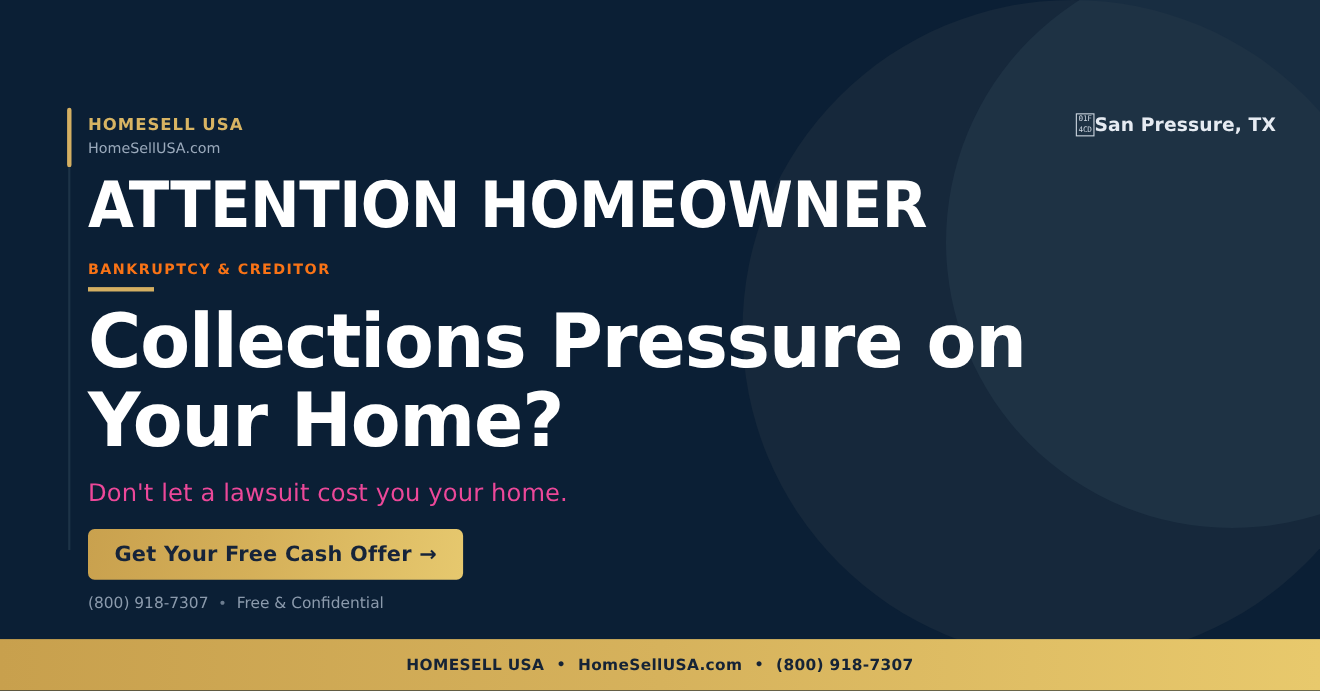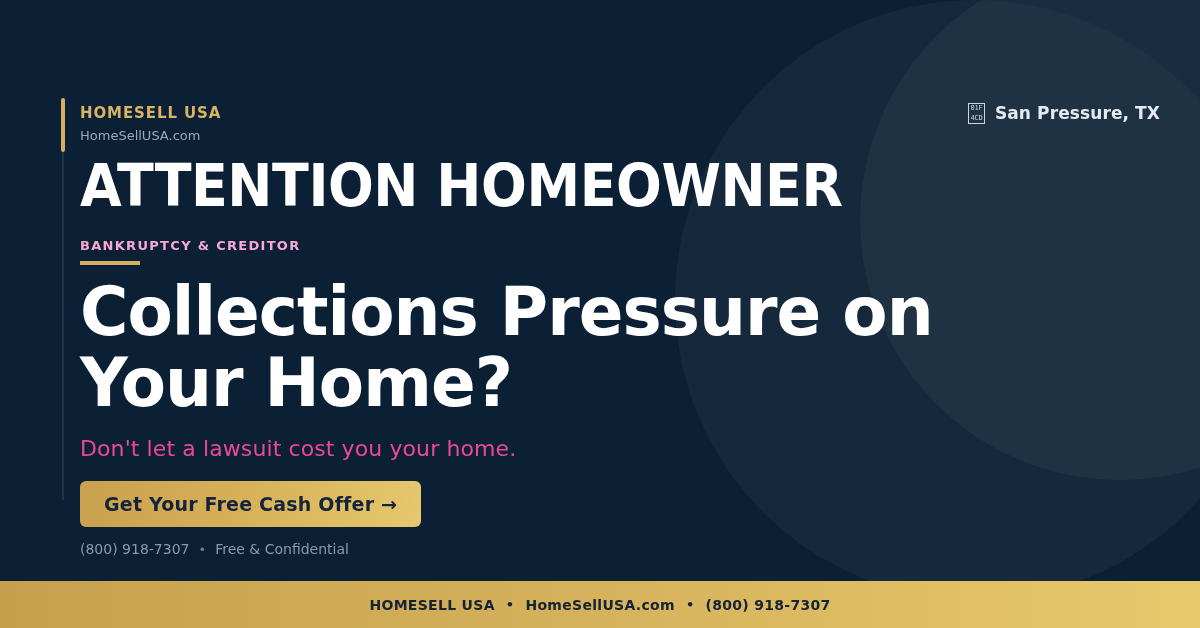--- a/index.html
+++ b/index.html
@@ -75,22 +75,22 @@
     font-size:13px;
     color:#9aa9bb;
     line-height:1.5;
     margin-top:3px;
   }
 
   .location {
     position:absolute;
     right:-40px; top:103px;
     display:flex;
-    align-items:flex-start;
-    gap:10px;
+    align-items:flex-end;
+    gap:0;
   }
   .tofu {
     display:inline-grid;
     grid-template-rows:1fr 1fr;
     align-content:center;
     justify-items:center;
     width:17px; height:21px;
     border:1px solid #cdd6e0;
     font-family:"DejaVu Sans Mono", monospace;
     font-size:7px;
@@ -117,21 +117,21 @@
     transform-origin:left center;
     white-space:nowrap;
   }
 
   .eyebrow {
     position:absolute;
     left:0; top:238px;
     font-size:13px;
     font-weight:bold;
     letter-spacing:1.3px;
-    color:#f9a8d4;
+    color:#f97316;
   }
   .eyebrow-rule {
     position:absolute;
     left:0; top:261px;
     width:60px; height:4px;
     background:#d4af62;
   }
 
   .headline {
     position:absolute;

